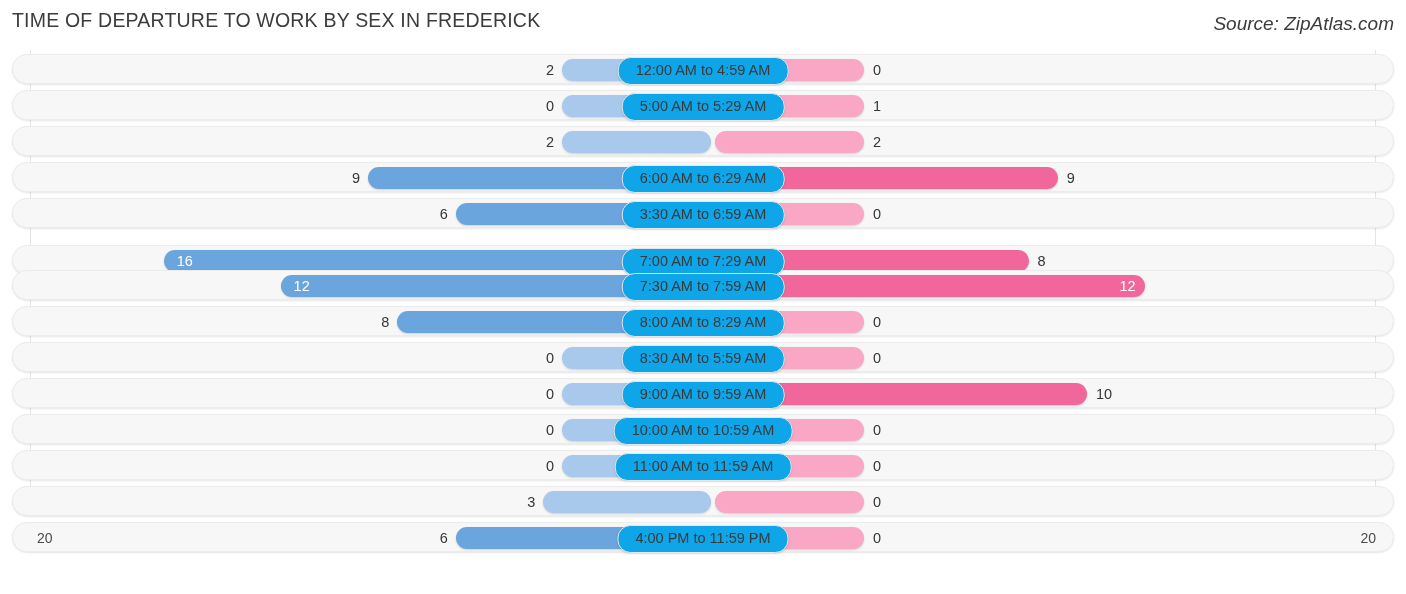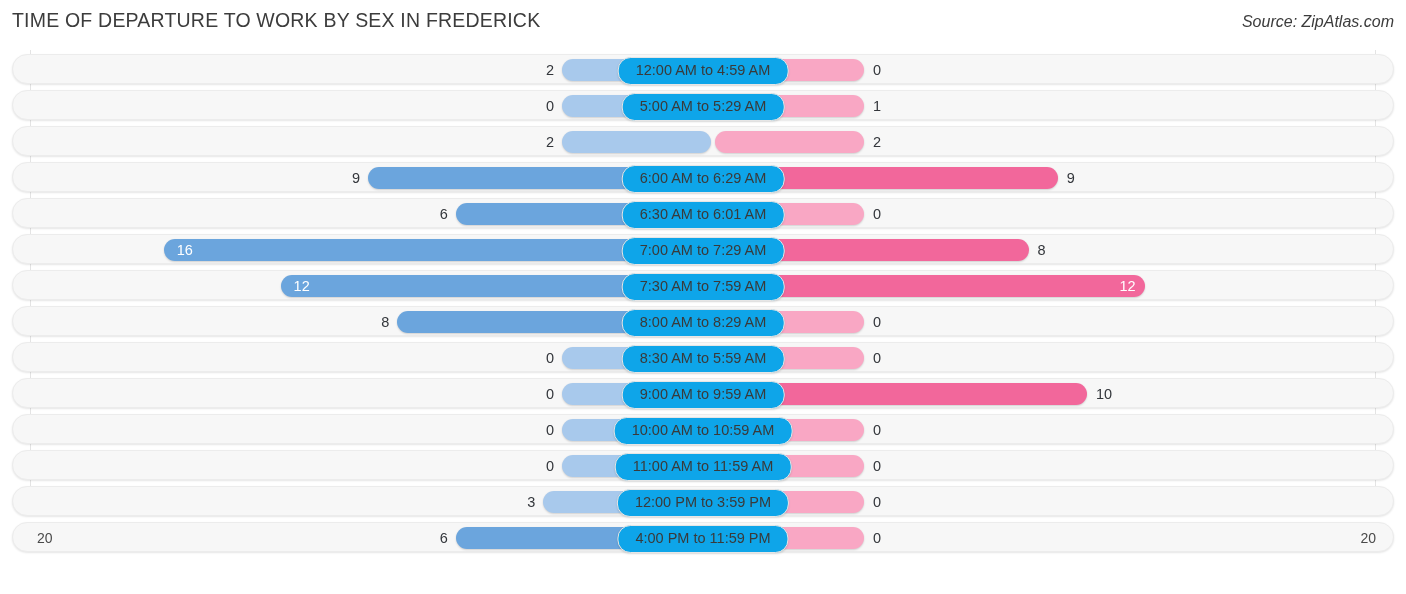--- a/index.html
+++ b/index.html
@@ -10,21 +10,21 @@
     overflow:hidden;
     position:relative;
   }
   .title{
     position:absolute;left:12px;top:9px;
     font-size:19.5px;color:#3c3c3c;letter-spacing:.2px;
     white-space:nowrap;
   }
   .source{
     position:absolute;right:12px;top:13px;
-    font-size:16px;color:#3c3c3c;font-style:italic;
+    font-size:19px;color:#3c3c3c;font-style:italic;
     white-space:nowrap;
   }
   .plot{
     position:absolute;left:0;top:50px;width:1406px;height:505px;
   }
   .gridline{
     position:absolute;top:0;bottom:55px;width:1px;background:#e4e4e4;
   }
   .gridline.left{left:30px;}
   .gridline.right{left:1375px;}
@@ -114,23 +114,23 @@
         <div class="bar bar-female" style="left: 702px; width: 342.8px; background: rgb(242, 103, 155);"></div>
         <div class="val" style="left: 333.2px; width: 14px; text-align: right;">9</div>
         <div class="val" style="left: 1053.8px;">9</div>
         <div class="centerlabel">6:00 AM to 6:29 AM</div>
       </div>
       <div class="row" style="top: 148px;">
         <div class="bar bar-male" style="left: 442.8px; width: 255.2px; background: rgb(107, 165, 221);"></div>
         <div class="bar bar-female" style="left: 702px; width: 149px; background: rgb(249, 167, 196);"></div>
         <div class="val" style="left: 420.8px; width: 14px; text-align: right;">6</div>
         <div class="val" style="left: 860px;">0</div>
-        <div class="centerlabel">6:30 AM to 6:01 AM</div>
-      </div>
-      <div class="row" style="top: 184px;">
+        <div class="centerlabel">3:30 AM to 6:59 AM</div>
+      </div>
+      <div class="row" style="top: 195px;">
         <div class="bar bar-male" style="left: 150.8px; width: 547.2px; background: rgb(107, 165, 221);"></div>
         <div class="bar bar-female" style="left: 702px; width: 313.6px; background: rgb(242, 103, 155);"></div>
         <div class="val inside" style="left: 163.8px;">16</div>
         <div class="val" style="left: 1024.6px;">8</div>
         <div class="centerlabel">7:00 AM to 7:29 AM</div>
       </div>
       <div class="row" style="top: 220px;">
         <div class="bar bar-male" style="left: 267.6px; width: 430.4px; background: rgb(107, 165, 221);"></div>
         <div class="bar bar-female" style="left: 702px; width: 430.4px; background: rgb(242, 103, 155);"></div>
         <div class="val inside" style="left: 280.6px;">12</div>
@@ -170,21 +170,20 @@
         <div class="bar bar-female" style="left: 702px; width: 149px; background: rgb(249, 167, 196);"></div>
         <div class="val" style="left: 527px; width: 14px; text-align: right;">0</div>
         <div class="val" style="left: 860px;">0</div>
         <div class="centerlabel">11:00 AM to 11:59 AM</div>
       </div>
       <div class="row" style="top: 436px;">
         <div class="bar bar-male" style="left: 530.4px; width: 167.6px; background: rgb(168, 201, 236);"></div>
         <div class="bar bar-female" style="left: 702px; width: 149px; background: rgb(249, 167, 196);"></div>
         <div class="val" style="left: 508.4px; width: 14px; text-align: right;">3</div>
         <div class="val" style="left: 860px;">0</div>
-        <div class="centerlabel">12:00 PM to 3:59 PM</div>
       </div>
       <div class="row" style="top: 472px;">
         <div class="bar bar-male" style="left: 442.8px; width: 255.2px; background: rgb(107, 165, 221);"></div>
         <div class="bar bar-female" style="left: 702px; width: 149px; background: rgb(249, 167, 196);"></div>
         <div class="val" style="left: 420.8px; width: 14px; text-align: right;">6</div>
         <div class="val" style="left: 860px;">0</div>
         <div class="centerlabel">4:00 PM to 11:59 PM</div>
       </div>
     </div>
 

